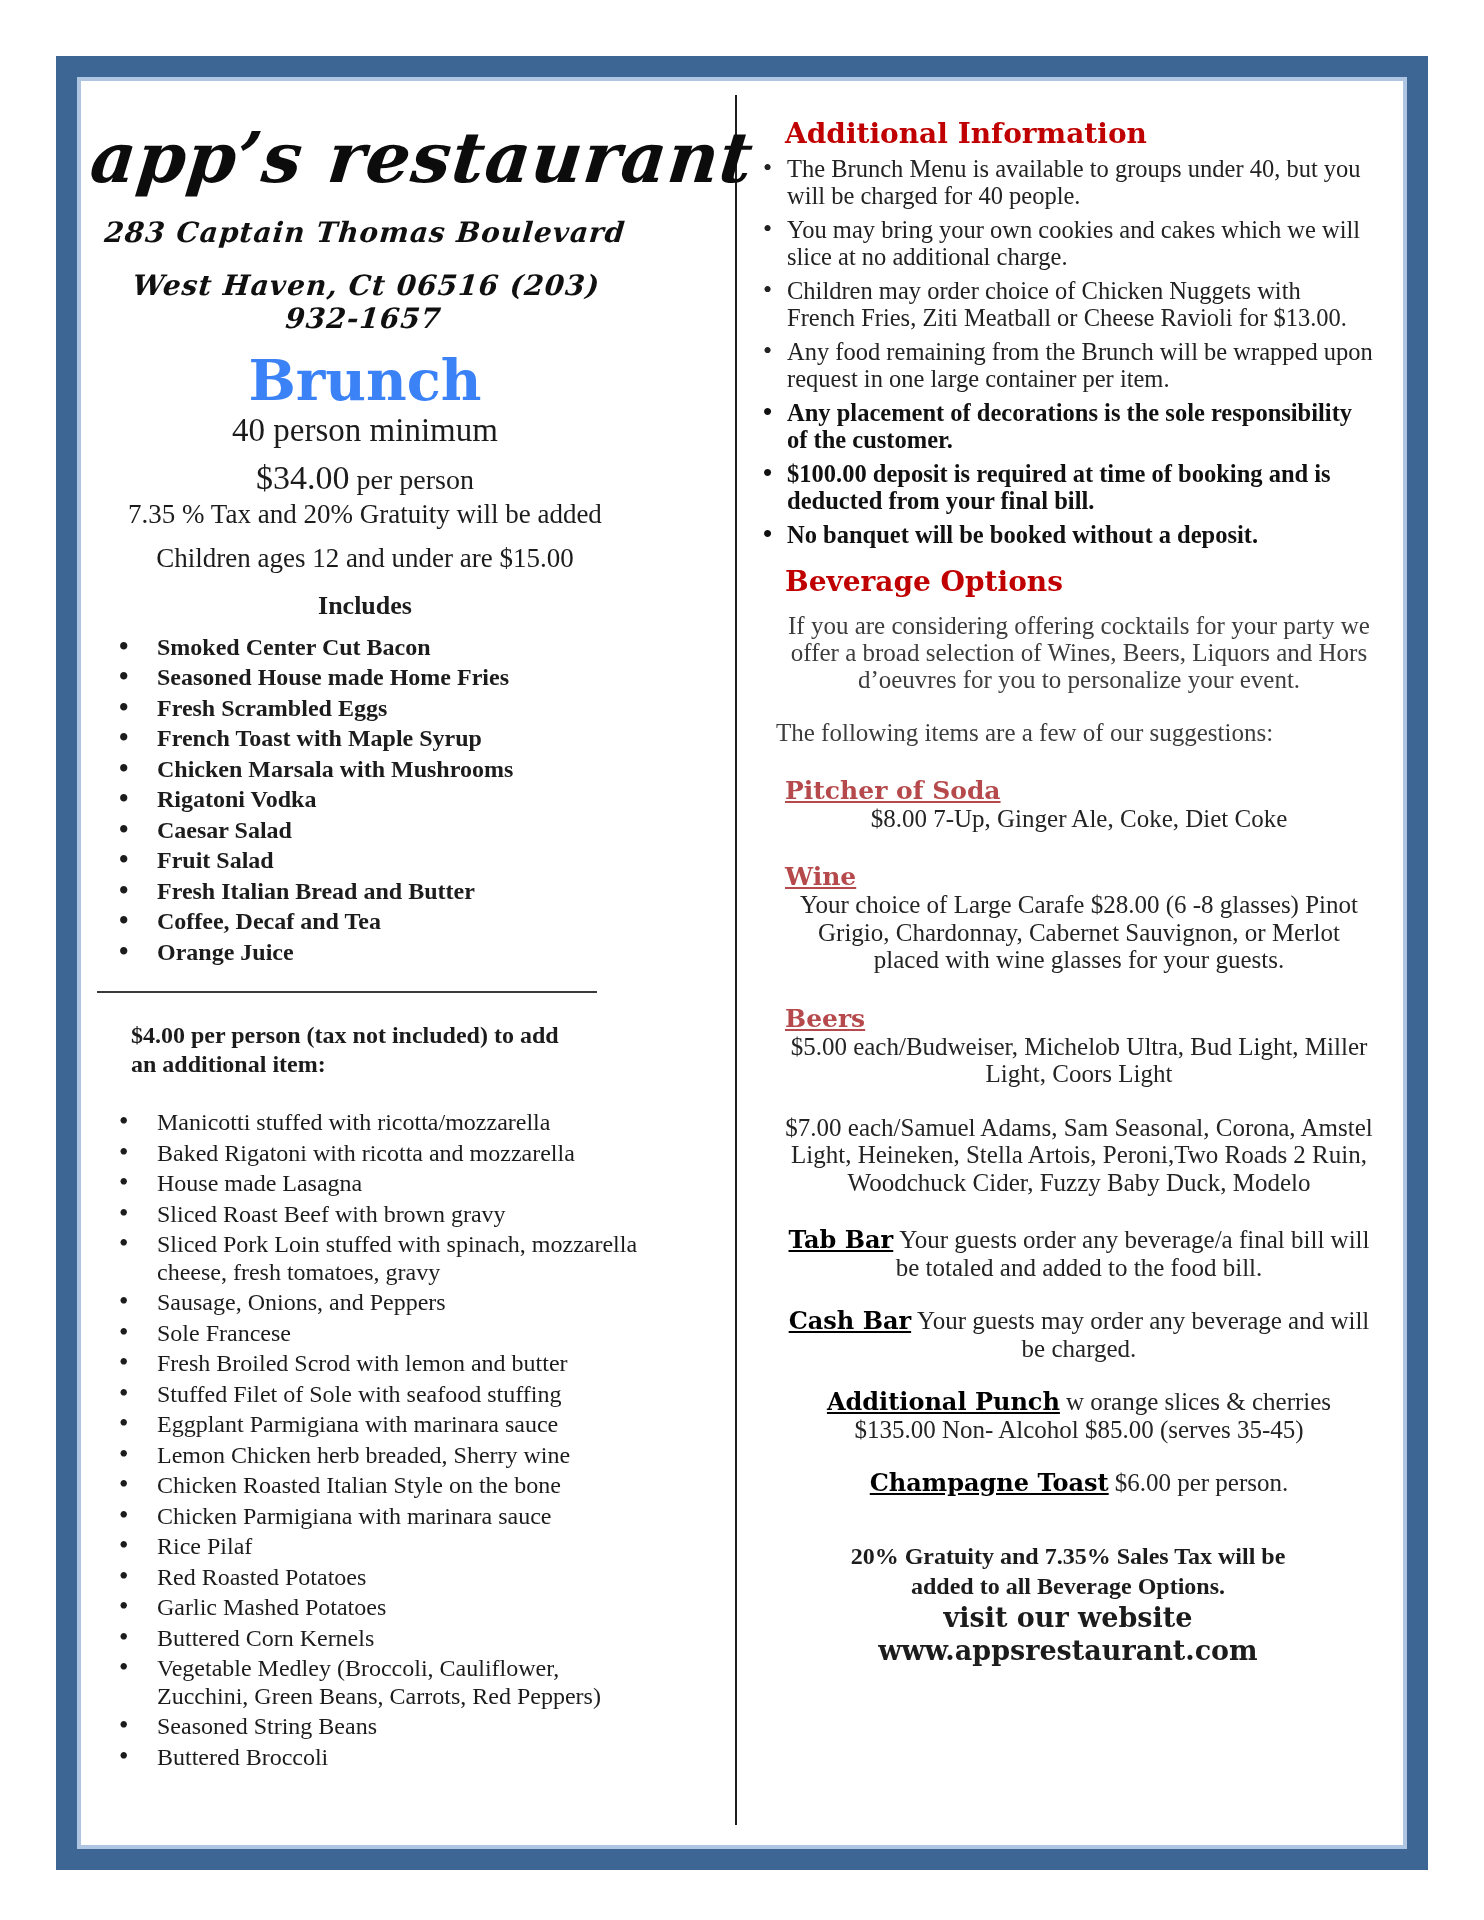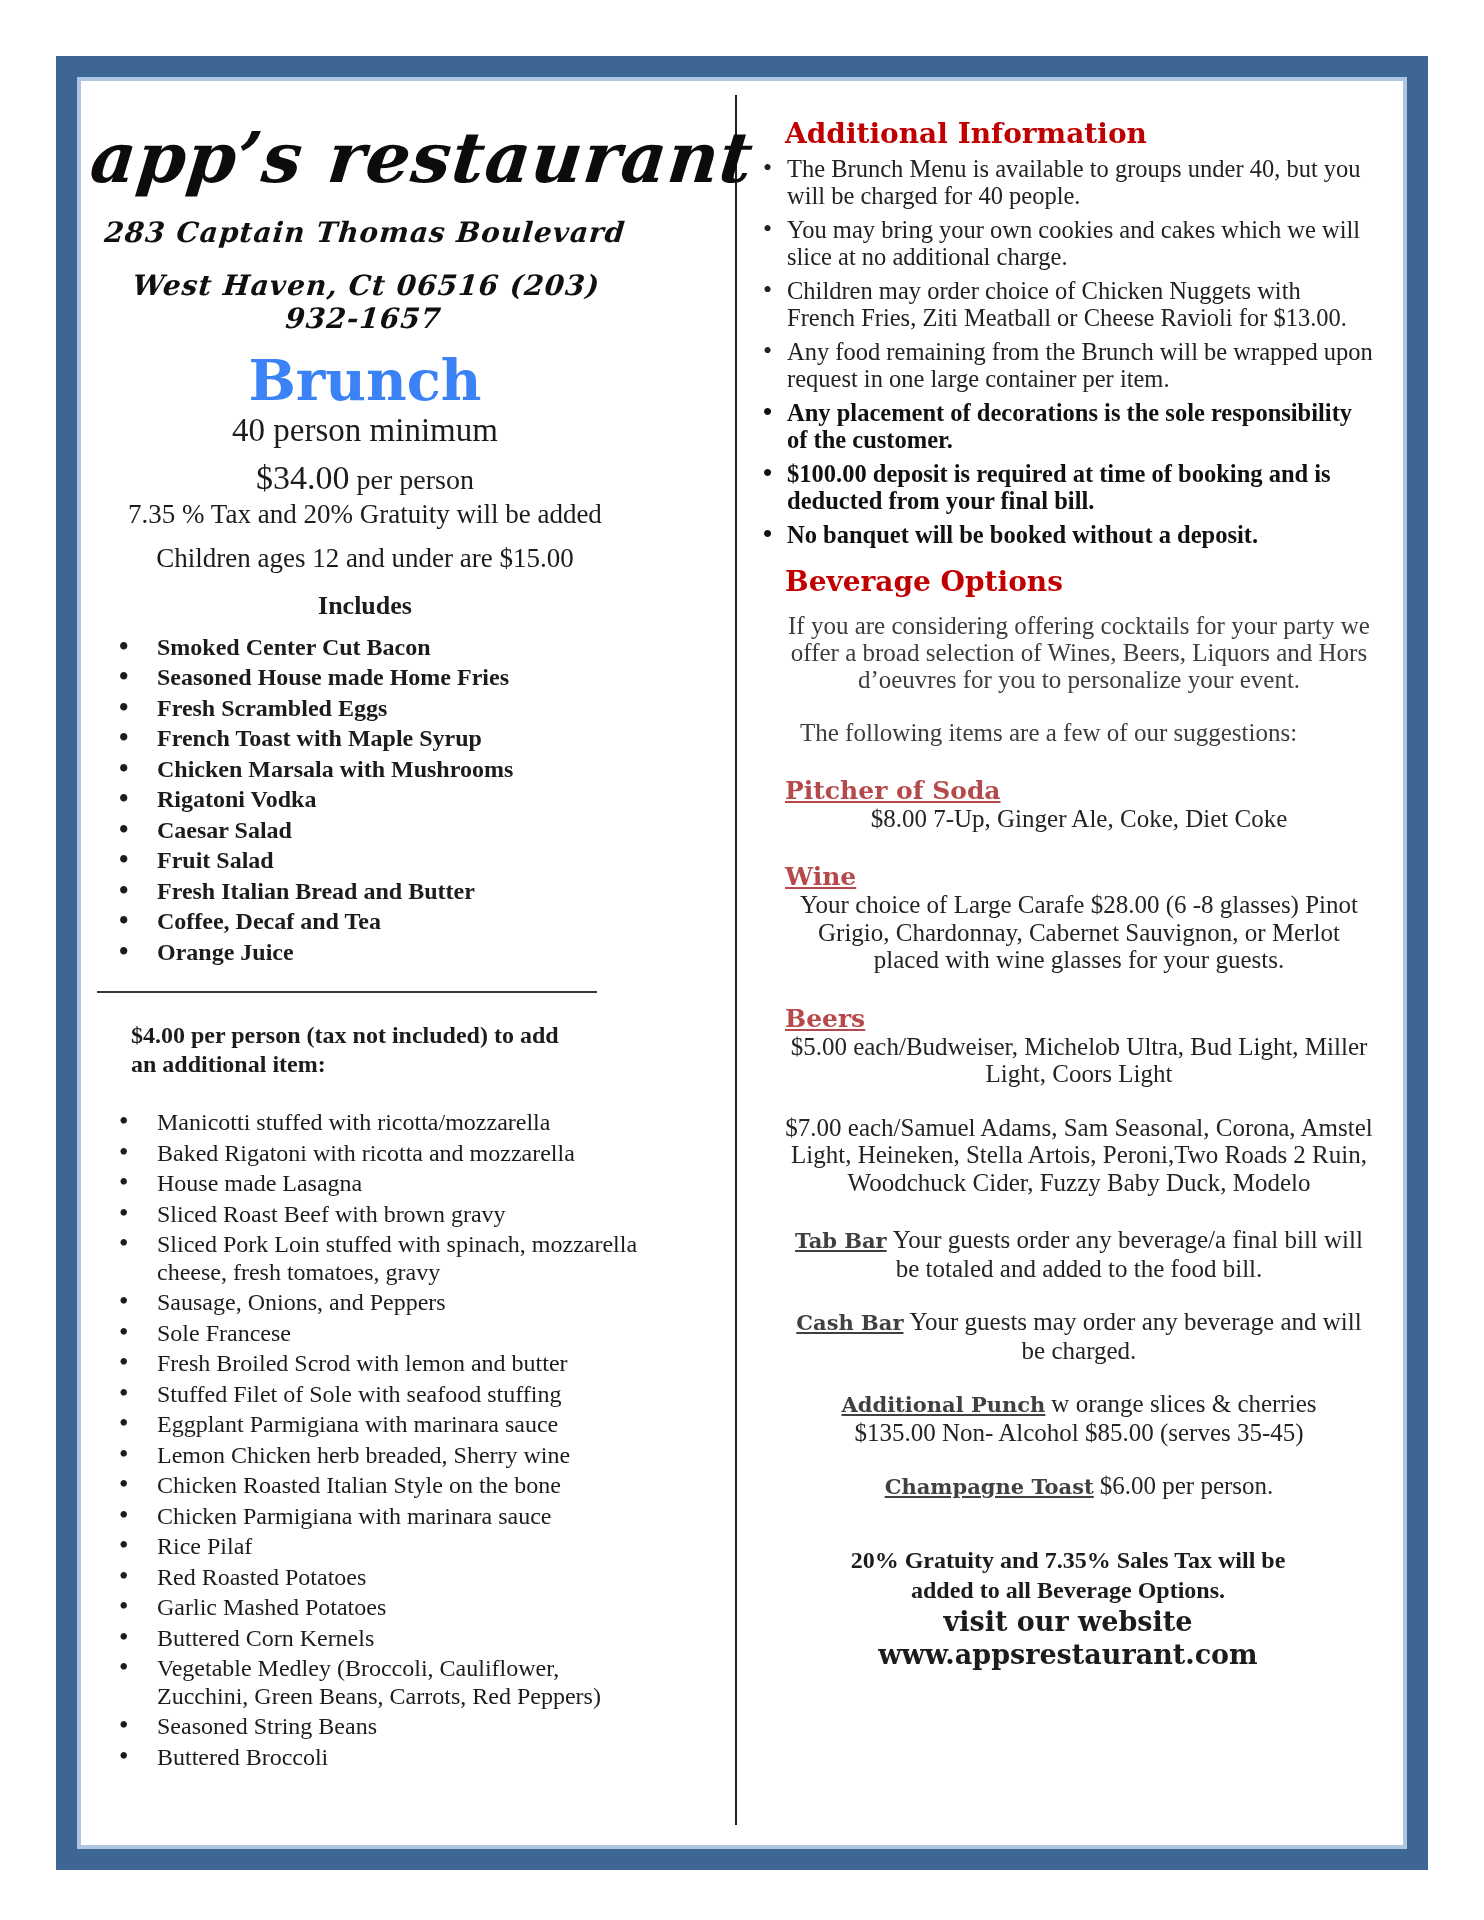--- a/index.html
+++ b/index.html
@@ -58,28 +58,28 @@
   .col-right { flex:1; box-sizing:border-box; padding:20px 30px 0 26px; }
   .section-title { font-family:"DejaVu Serif", serif; font-weight:bold; font-size:28px;
                    color:#C00000; margin:16px 0 6px 22px; }
   ul.info-bullets { list-style:none; margin:0; padding:0; }
   ul.info-bullets li { position:relative; padding-left:24px; font-size:24.5px;
                        line-height:26.5px; margin-bottom:8px; color:#222; }
   ul.info-bullets li::before { content:"\2022"; position:absolute; left:0; top:-1px; font-size:26px; }
   ul.info-bullets li.bold { font-weight:bold; color:#111; }
   .bev-heading { margin-top:16px; }
   .bev-intro { font-size:25px; line-height:27px; color:#3d3d3d; margin:14px 0 0 22px;text-align:center; }
-  .bev-note  { font-size:25px; line-height:27px; color:#3d3d3d; margin:26px 0 0 37px; }
+  .bev-note  { font-size:25px; line-height:27px; color:#3d3d3d; margin:26px 0 0 13px; }
   .bev-section { margin:30px 0 0 22px; }
   .bev-sub-title { font-family:"DejaVu Serif", serif; font-weight:bold; font-size:25px;
                    color:#B5494B; text-decoration:underline; }
   .bev-body { font-size:25px; line-height:27.5px; color:#242424;text-align:center; }
   .bev-body + .bev-body { margin-top:26px; }
-  .inline-heading { font-family:"DejaVu Serif", serif; font-weight:bold; font-size:21px;
-                    color:#404040; text-decoration:underline; margin-right:6px; }
+  .inline-heading { font-family:"DejaVu Serif", serif; font-weight:bold; font-size:24px;
+                    color:#000000; text-decoration:underline; margin-right:6px; }
   .fine-print { font-weight:bold; font-size:24px; line-height:30px; text-align:center;
                 margin:44px auto 0 auto; width:82%; }
   .website { font-family:"DejaVu Serif", serif; font-weight:bold; font-size:27px;
              line-height:33px; text-align:center; }
 </style>
 </head>
 <body>
 
 <div class="page">
   <div class="frame">

